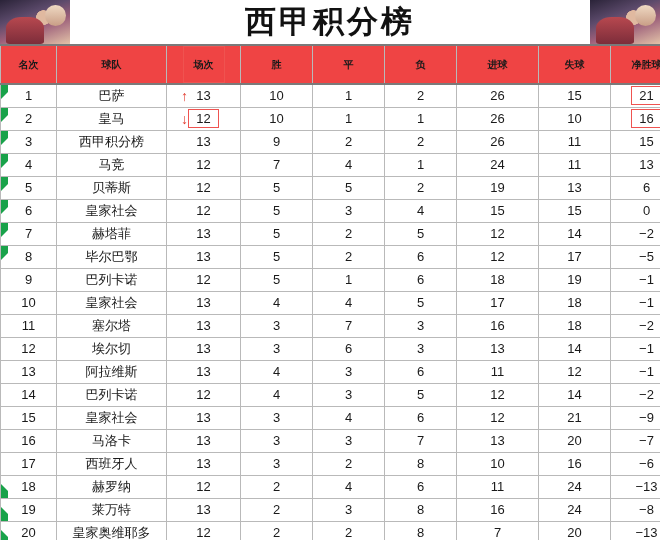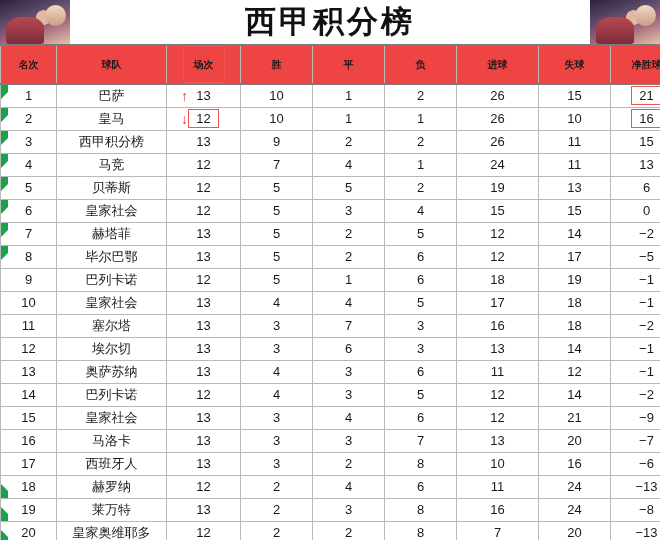--- a/index.html
+++ b/index.html
@@ -368,21 +368,21 @@
         <td>6</td>
         <td>3</td>
         <td>13</td>
         <td>14</td>
         <td>−1</td>
 
       </tr>
 
       <tr>
         <td class="rank rk-dark">13</td>
-        <td class="team">奥萨苏纳</td>
+        <td class="team">阿拉维斯</td>
         <td class="played">13</td>
         <td>4</td>
         <td>3</td>
         <td>6</td>
         <td>11</td>
         <td>12</td>
         <td>−1</td>
 
       </tr>
 

